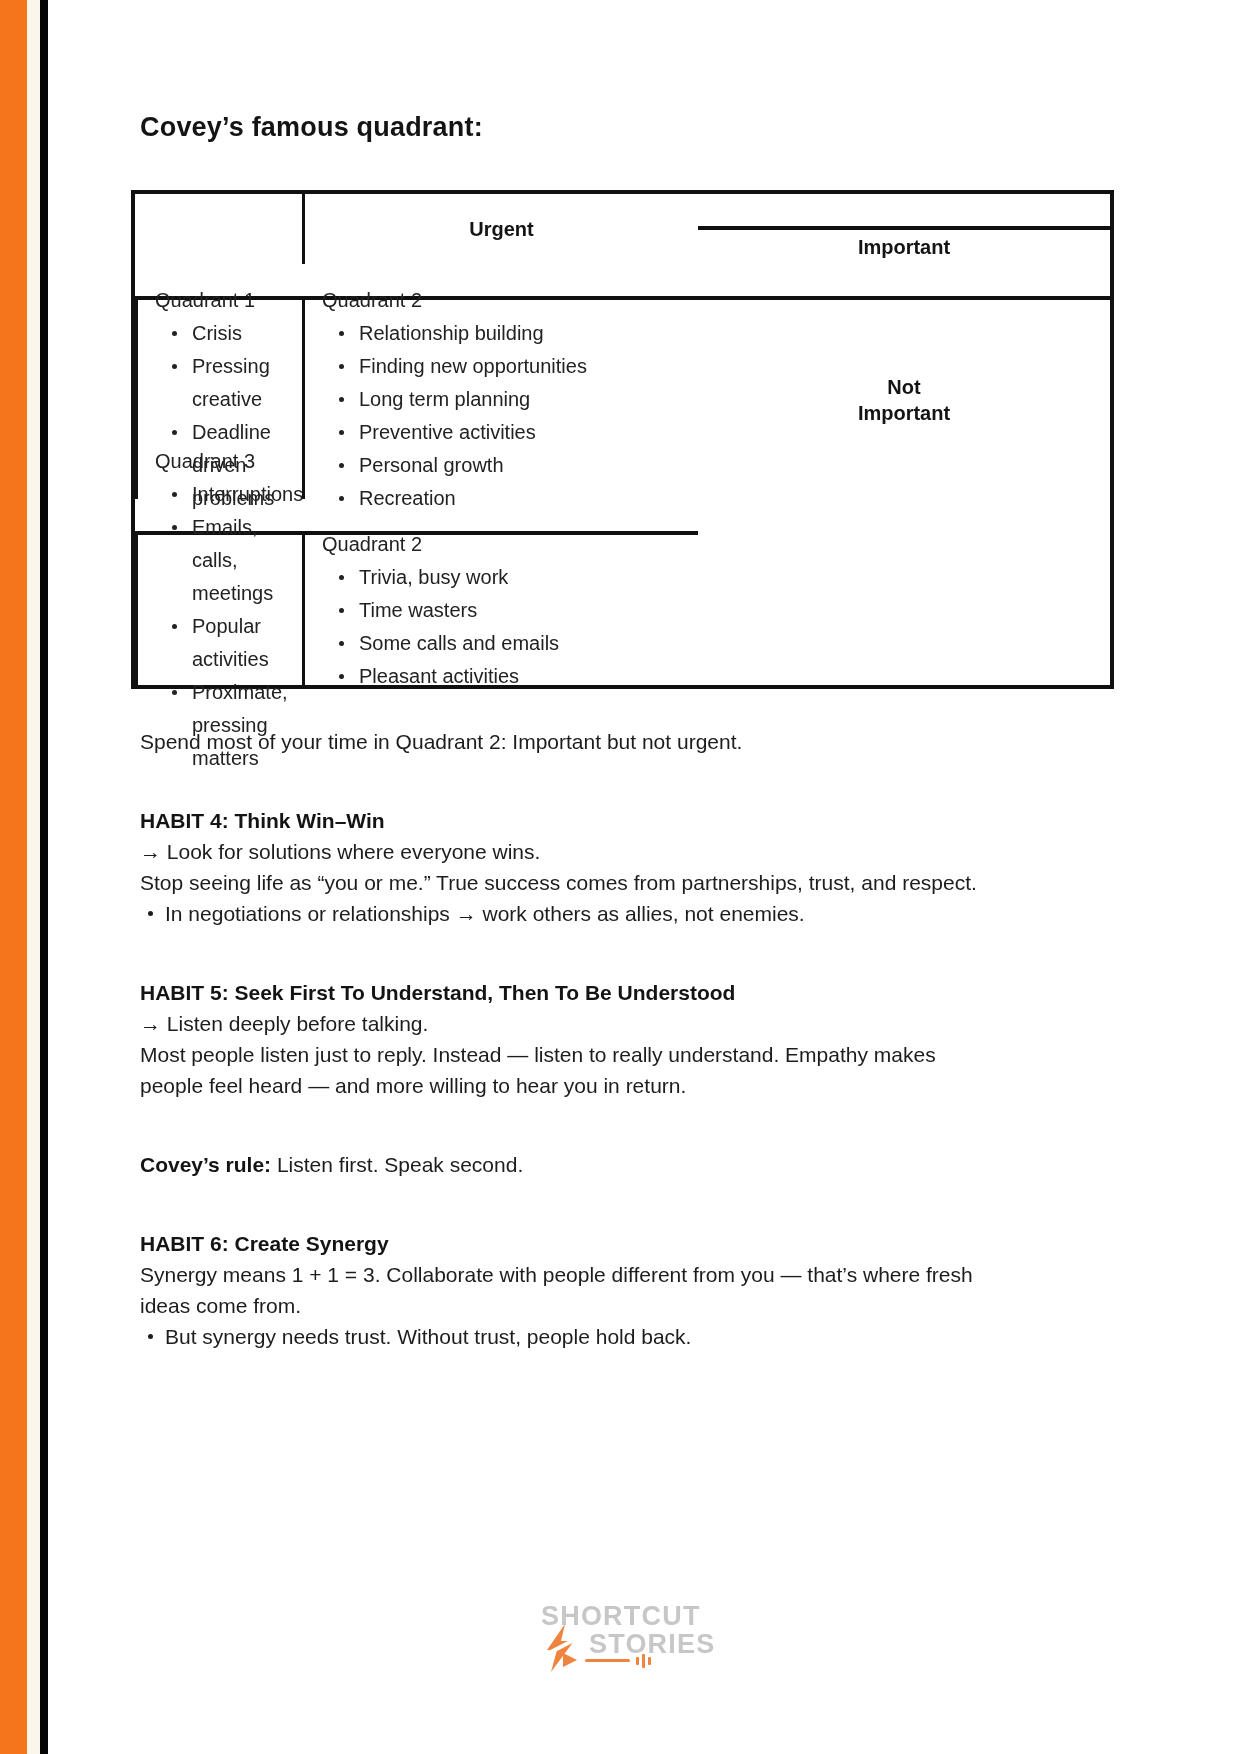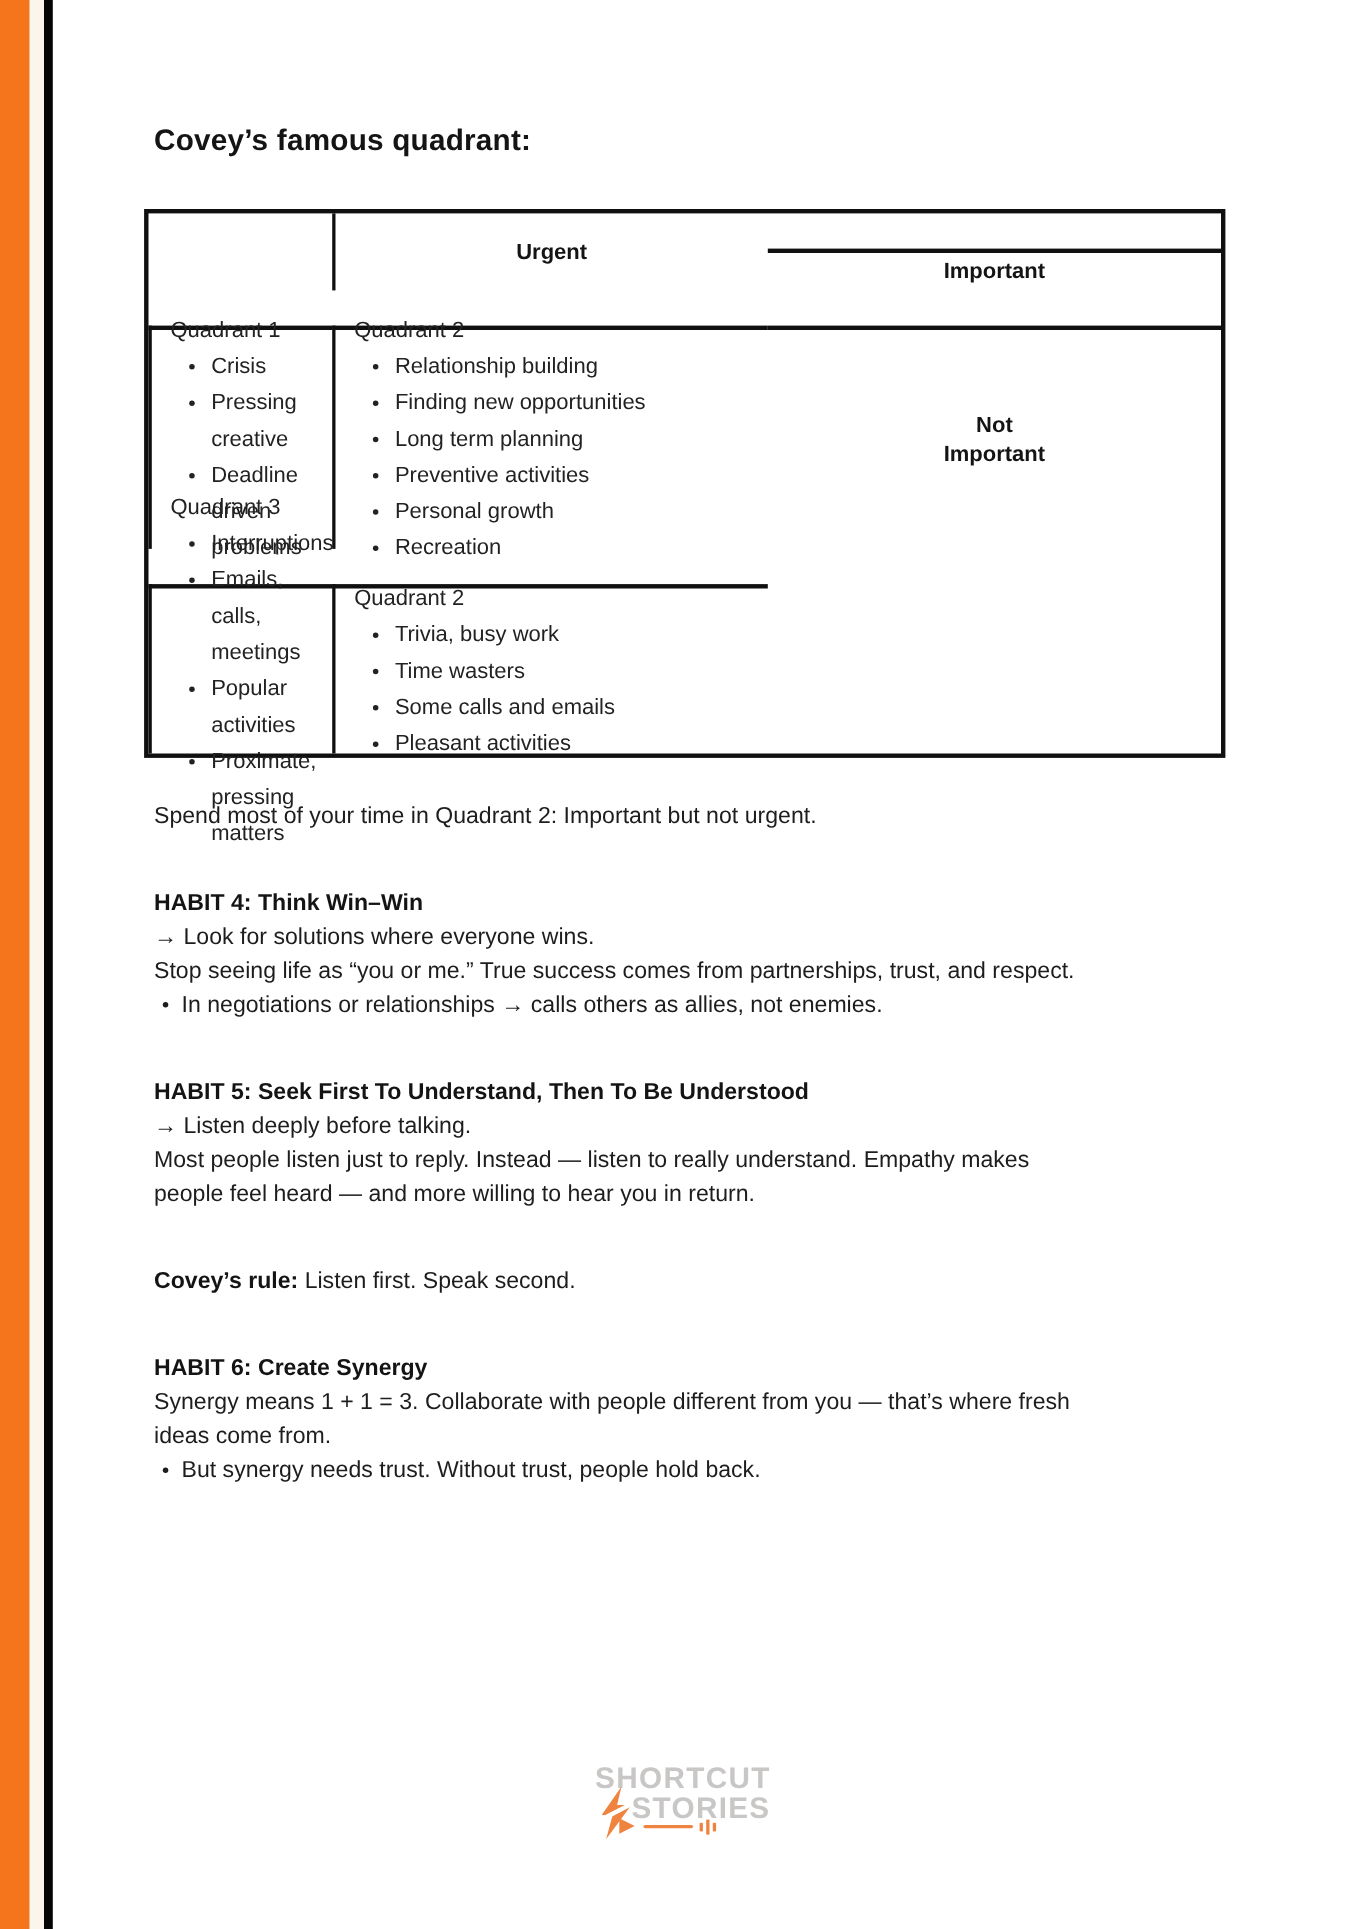--- a/index.html
+++ b/index.html
@@ -52,21 +52,21 @@
   .txt p { margin:0; }
   .txt .hd { font-weight:bold; color:#141414; }
   .blt { position:relative; padding-left:25px; }
   .blt::before { content:""; position:absolute; left:8px; top:13px;
                  width:5px; height:5px; border-radius:50%; background:#1d1d1d; }
 
   
   .logo { position:absolute; left:541px; top:1601px; width:166px; height:76px; }
   .logo-line1 { position:absolute; left:0; top:0; font-size:27px; font-weight:bold;
                 color:#c8c7c6; letter-spacing:1.2px; }
-  .logo-line2 { position:absolute; left:33px; top:28px; font-size:27px; font-weight:bold;
+  .logo-line2 { position:absolute; left:48px; top:28px; font-size:27px; font-weight:bold;
                 color:#c8c7c6; letter-spacing:1.2px; }
   .logo-bolt { position:absolute; left:5px; top:23px; }
   .logo-play { position:absolute; left:22px; top:52px; width:0; height:0;
                border-left:14px solid #ef8441; border-top:7px solid transparent;
                border-bottom:7px solid transparent; }
   .logo-line { position:absolute; left:44px; top:58px; width:45px; height:3px;
                background:#ef8441; border-radius:2px; }
   .logo-bars { position:absolute; left:95px; top:52px; height:15px;
                display:flex; align-items:center; gap:3px; }
   .logo-bars span { display:block; width:3px; background:#ef8441; border-radius:1px; }
@@ -137,21 +137,21 @@
   <div class="txt">
 
     <div class="block">
       <p>Spend most of your time in Quadrant 2: Important but not urgent.</p>
     </div>
 
     <div class="block">
       <p class="hd">HABIT 4: Think Win–Win</p>
       <p>→ Look for solutions where everyone wins.</p>
       <p>Stop seeing life as “you or me.” True success comes from partnerships, trust, and respect.</p>
-      <p class="blt">In negotiations or relationships → calls others as allies, not enemies.</p>
+      <p class="blt">In negotiations or relationships → work others as allies, not enemies.</p>
     </div>
 
     <div class="block">
       <p class="hd">HABIT 5: Seek First To Understand, Then To Be Understood</p>
       <p>→ Listen deeply before talking.</p>
       <p>Most people listen just to reply. Instead — listen to really understand. Empathy makes people feel heard — and more willing to hear you in return.</p>
     </div>
 
     <div class="block">
       <p><span class="hd">Covey’s rule:</span><span> Listen first. Speak second.</span></p>

